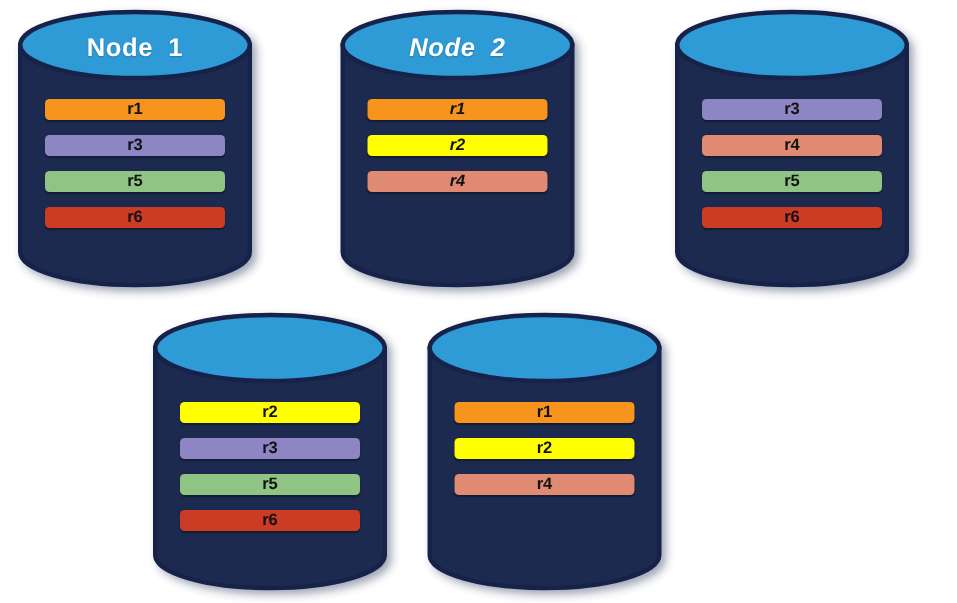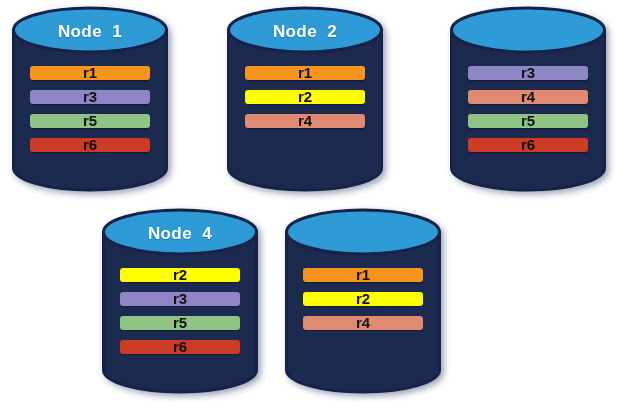--- a/index.html
+++ b/index.html
@@ -61,21 +61,21 @@
     top: 58px;
     width: 120px;
     z-index: 5;
   }
 
   .replica {
     height: 14px;
     margin-bottom: 10px;
     border-radius: 3px;
     color: #111111;
-    font-size: 15px;
+    font-size: 11px;
     font-weight: bold;
     line-height: 14px;
     text-align: center;
     font-family: "Liberation Sans", sans-serif;
     box-shadow: 0 1px 1px rgba(0,0,0,0.35);
   }
   .replica:last-child { margin-bottom: 0; }
 </style>
 </head>
 <body>
@@ -94,21 +94,21 @@
         </g>
       </svg>
       <div class="node-title">Node  1</div>
       <div class="replicas">
         <div class="replica" style="background: rgb(247, 148, 30);">r1</div>
         <div class="replica" style="background: rgb(142, 133, 196);">r3</div>
         <div class="replica" style="background: rgb(143, 196, 132);">r5</div>
         <div class="replica" style="background: rgb(204, 59, 36);">r6</div>
       </div>
     </div>
-    <div class="node" style="left: 227px; top: 8px;">
+    <div class="node" style="left: 227px; top: 8px; font-style: italic;">
       <svg class="cyl-svg" viewBox="0 0 156 182">
         <defs>
           <filter id="sh1" x="-25%" y="-25%" width="160%" height="160%">
             <feDropShadow dx="3" dy="3" stdDeviation="3" flood-color="#2b3a5c" flood-opacity="0.45"></feDropShadow>
           </filter>
         </defs>
         <g filter="url(#sh1)">
           <path d="M 1.5,22 L 1.5,160 A 76.5,22 0 0 0 154.5,160 L 154.5,22 Z" fill="#1E2B50" stroke="#16244A" stroke-width="3"></path>
           <ellipse cx="78" cy="22" rx="76.5" ry="22" fill="#2E9BD6" stroke="#16244A" stroke-width="3"></ellipse>
         </g>
@@ -144,21 +144,20 @@
         <defs>
           <filter id="sh3" x="-25%" y="-25%" width="160%" height="160%">
             <feDropShadow dx="3" dy="3" stdDeviation="3" flood-color="#2b3a5c" flood-opacity="0.45"></feDropShadow>
           </filter>
         </defs>
         <g filter="url(#sh3)">
           <path d="M 1.5,22 L 1.5,160 A 76.5,22 0 0 0 154.5,160 L 154.5,22 Z" fill="#1E2B50" stroke="#16244A" stroke-width="3"></path>
           <ellipse cx="78" cy="22" rx="76.5" ry="22" fill="#2E9BD6" stroke="#16244A" stroke-width="3"></ellipse>
         </g>
       </svg>
-      <div class="node-title">Node  4</div>
       <div class="replicas">
         <div class="replica" style="background: rgb(255, 255, 0);">r2</div>
         <div class="replica" style="background: rgb(142, 133, 196);">r3</div>
         <div class="replica" style="background: rgb(143, 196, 132);">r5</div>
         <div class="replica" style="background: rgb(204, 59, 36);">r6</div>
       </div>
     </div>
     <div class="node" style="left: 285px; top: 210px;">
       <svg class="cyl-svg" viewBox="0 0 156 182">
         <defs>

